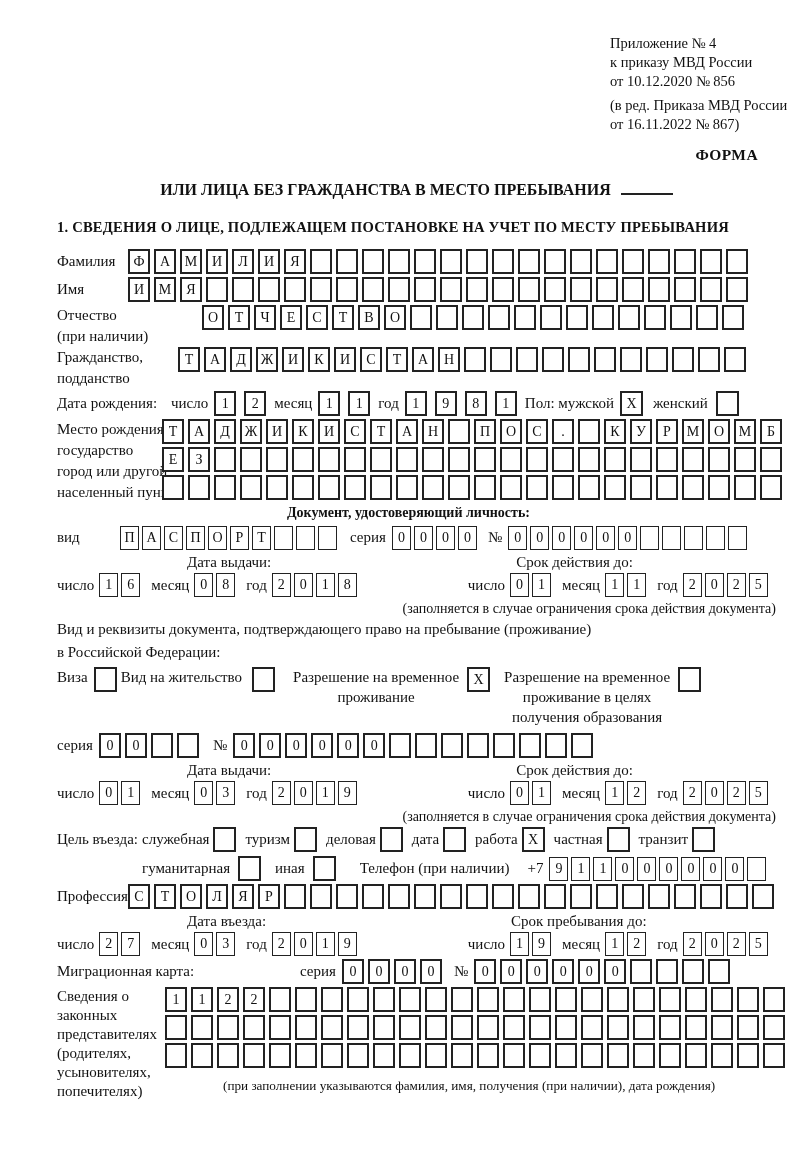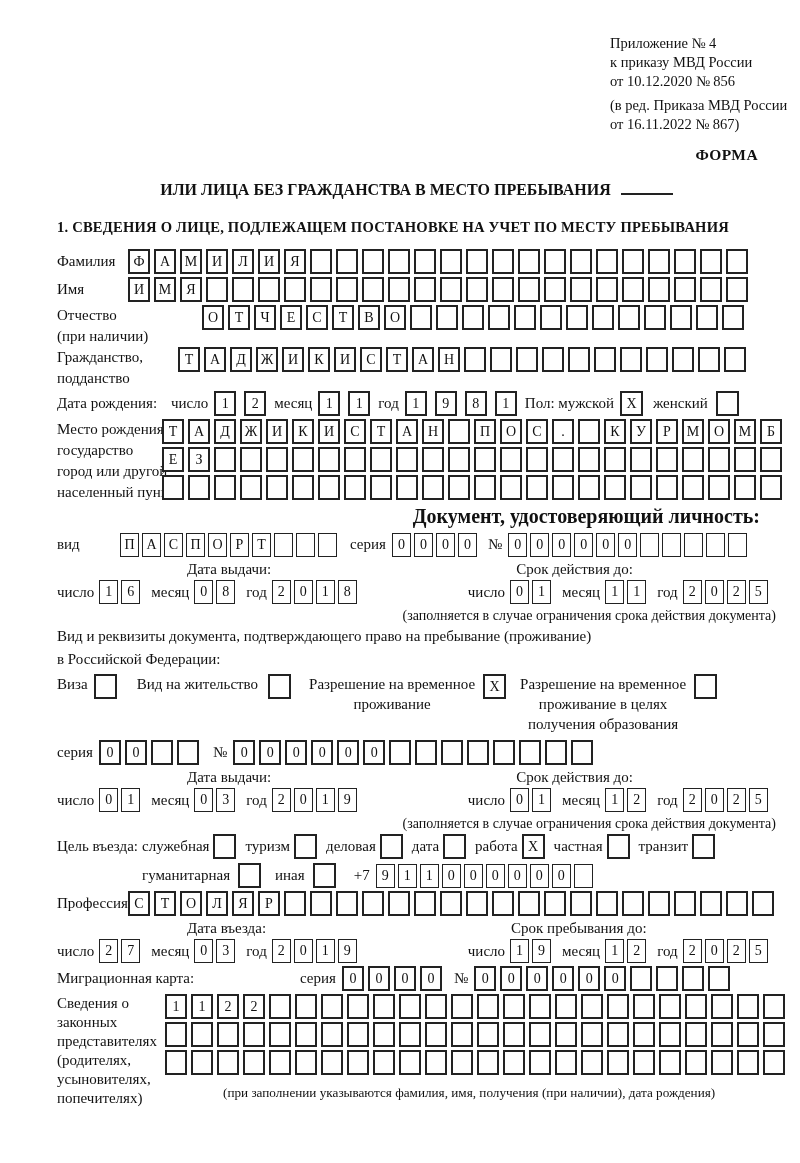--- a/index.html
+++ b/index.html
@@ -22,22 +22,22 @@
 .cells{display:flex;flex-wrap:nowrap}
 .cellcol .cells{margin-bottom:3px}
 .cell{flex:0 0 auto;width:22px;height:25px;border:2px solid #222;margin-right:4px;
  display:flex;align-items:center;justify-content:center;font-size:14px;line-height:1;background:#fff}
 .sm .cell{width:19px;height:24px;margin-right:3px;border-width:1.8px}
 .dt .cell{width:19px;height:24px;margin-right:3px;border-width:1.8px}
 .bd .cell{margin-right:8px}
 .cb .cell{width:23px;height:25px;margin-right:0}
 .w71{width:71px}.w145{width:145px}.w121{width:121px}.w105{width:105px}.w63{width:63px}.w108{width:108px}.w148{width:148px}
 .ml6{margin-left:6px}.ml8{margin-left:8px}.ml10{margin-left:10px}.ml14{margin-left:14px}
-.ml18{margin-left:18px}.ml20{margin-left:20px}.ml24{margin-left:24px}.ml85{margin-left:85px}
-.doc-heading{text-align:right;font-weight:bold;margin:2px 30px 4px 0;font-size:20px}
+.ml18{margin-left:18px}.ml20{margin-left:4px}.ml24{margin-left:24px}.ml85{margin-left:85px}
+.doc-heading{text-align:center;font-weight:bold;margin:2px 30px 4px 0;font-size:14px}
 .dthead{display:flex;font-size:15px;line-height:19px;margin-bottom:1px}
 .dh1{margin-left:130px}
 .dh2{margin-left:245px}
 .pair{display:flex;align-items:center;margin-right:8px}
 .pair .lbl{margin-right:5px;line-height:24px}
 .rgroup{display:flex;margin-left:100px}
 .note-right{text-align:right;padding-right:14px;font-size:14px;line-height:17px;margin-bottom:2px}
 .plain{font-size:15px;line-height:21px;margin-bottom:2px}
 .permit-row{display:flex;align-items:flex-start;margin:4px 0 6px 0}
 .pstack{flex:0 0 auto;text-align:center;line-height:20px}
@@ -559,20 +559,21 @@
 
     <div class="rowc">
       <span class="lbl ml85">гуманитарная</span>
       <span class="cells cb ml8">
           <span class="cell"></span>
         </span>
       <span class="lbl ml14">иная</span>
       <span class="cells cb ml8">
           <span class="cell"></span>
         </span>
+      <span class="lbl ml24">Телефон (при наличии)</span>
       <span class="lbl ml18">+7</span>
       <span class="cells sm ml6">
           <span class="cell">9</span>
           <span class="cell">1</span>
           <span class="cell">1</span>
           <span class="cell">0</span>
           <span class="cell">0</span>
           <span class="cell">0</span>
           <span class="cell">0</span>
           <span class="cell">0</span>

